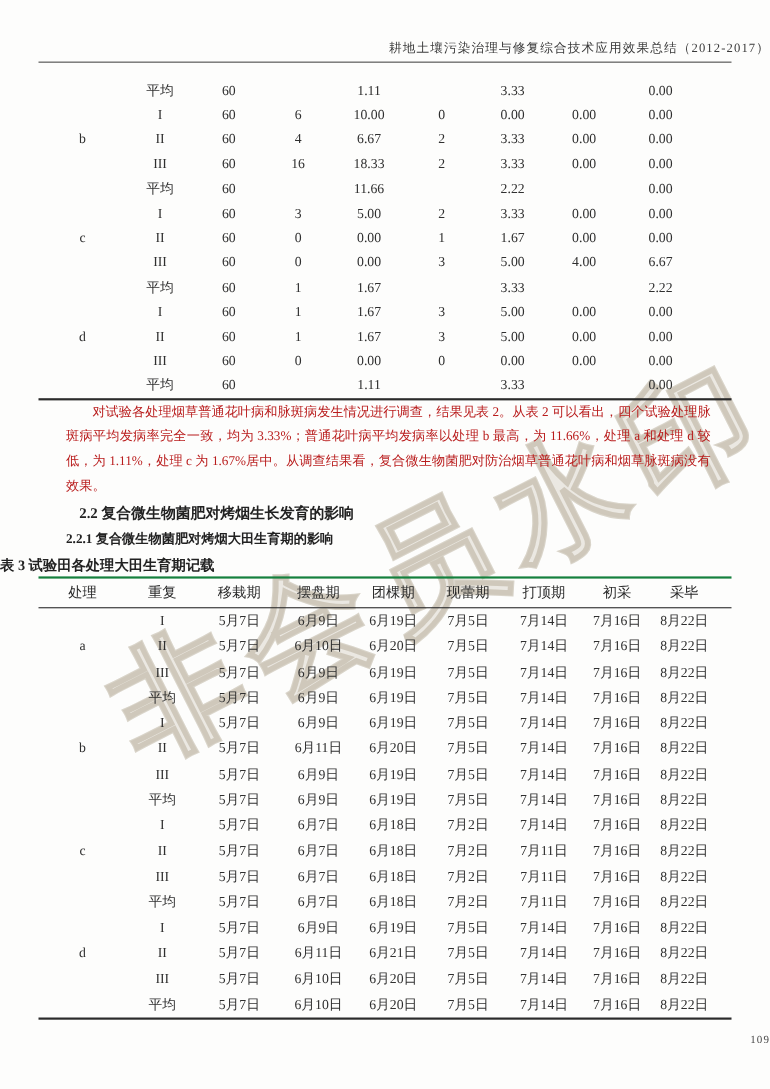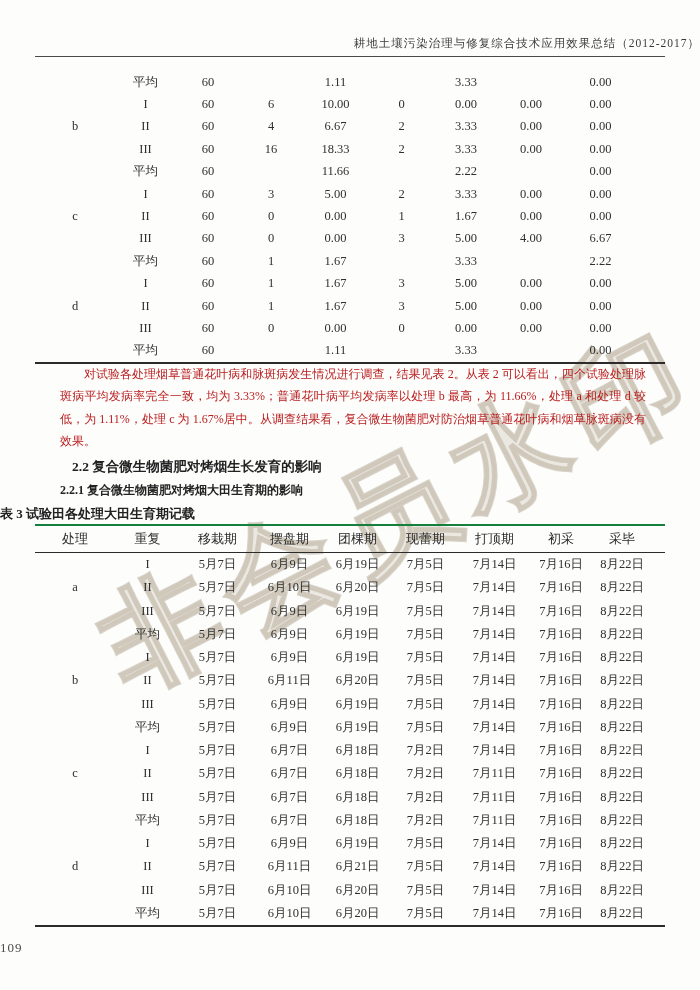--- a/index.html
+++ b/index.html
@@ -74,21 +74,21 @@
     height:23.25px;
   }
   .t3-header{
     height:26px;
     border-bottom:1.5px solid #2b2b2b;
   }
   .t3-header .cell{font-size:13px;color:#2a2a2a;}
   
   .page-num{
     position:absolute;top:940px;left:0;width:700px;
-    text-align:left;font-size:13px;color:#4a4a4a;letter-spacing:1px;
+    text-align:right;font-size:10px;color:#4a4a4a;letter-spacing:1px;
   }
 </style>
 </head>
 <body>
 
 <div class="page">
 
   <div class="watermark">非会员水印</div>
 
   <div class="content">

